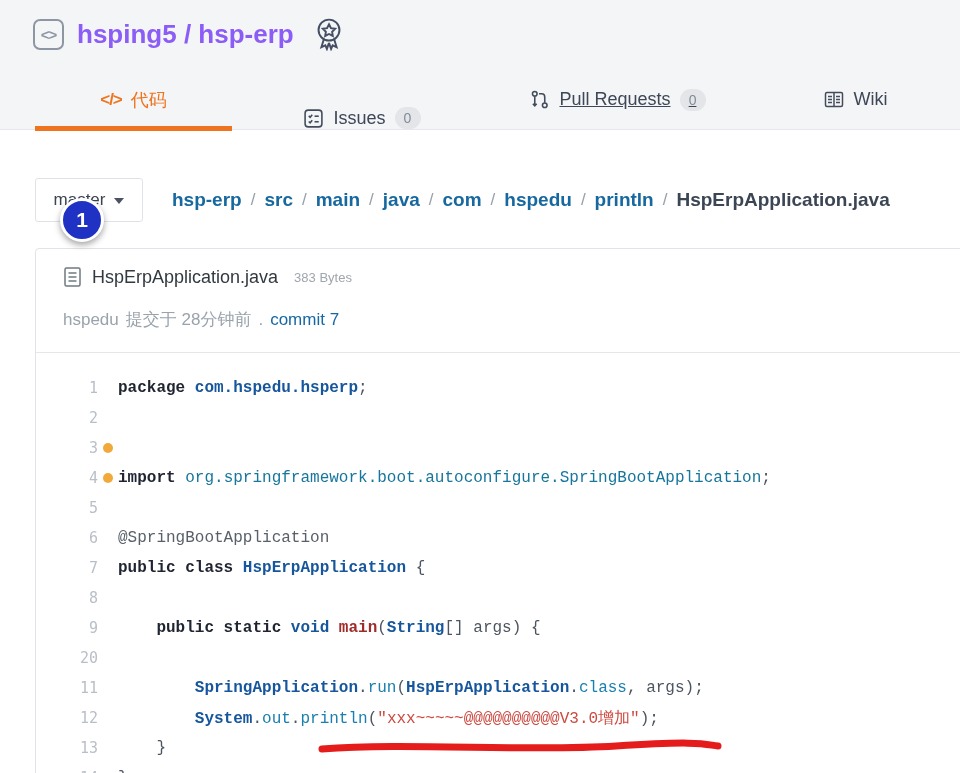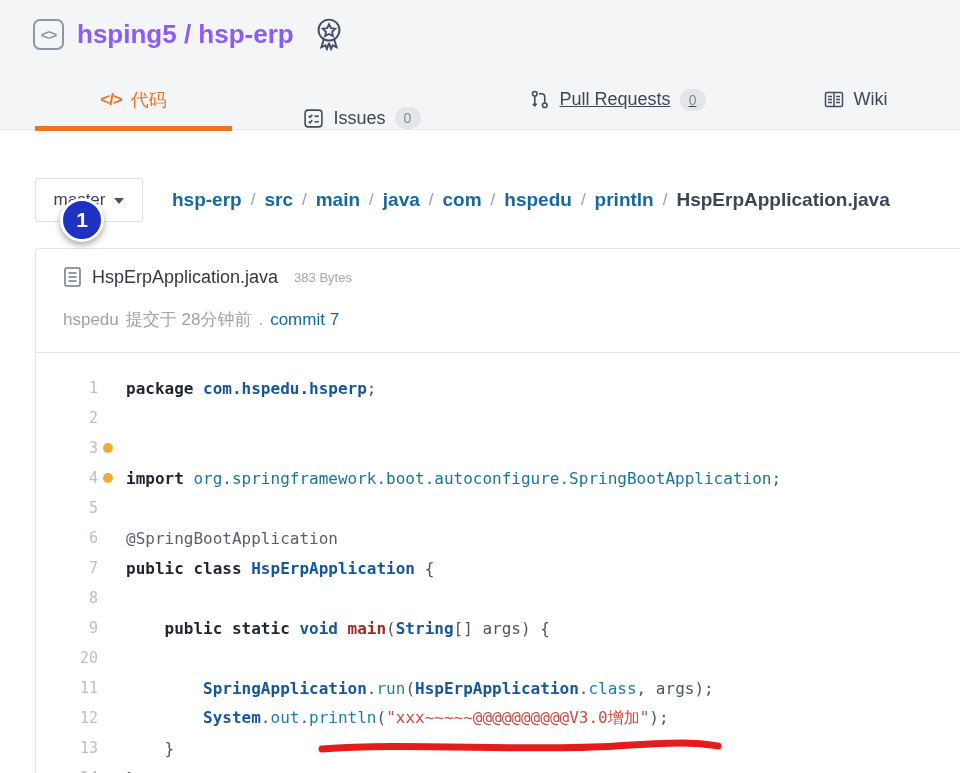--- a/index.html
+++ b/index.html
@@ -67,21 +67,21 @@
   .file-row1 { display:flex; align-items:center; gap:10px; }
   .file-name { font-size:18px; color:#32393f; }
   .file-size { font-size:13px; color:#a0a6ad; margin-left:6px; }
   .file-row2 { margin-top:20px; font-size:17px; color:#9aa3ac; display:flex; align-items:center; gap:7px; }
   .commit-link { color:#1668a5; cursor:pointer; }
 
   
   .code-area { position:relative; padding-top:20px; font-family:"DejaVu Sans Mono", monospace; font-size:16px; }
   .cl { position:relative; height:30px; display:flex; align-items:center; white-space:pre; }
   .ln { width:62px; flex:none; text-align:right; color:#b9bfc7; font-size:15px; font-family:"DejaVu Sans Mono", monospace; }
-  .ct { margin-left:28px; white-space:pre; }
+  .ct { margin-left:20px; white-space:pre;font-family:Liberation Mono, monospace; }
   .dot { position:absolute; left:67px; top:10px; width:10px; height:10px; border-radius:50%; background:#f2a93b; }
   .tk-kw  { color:#1f2430; font-weight:bold; }
   .tk-cls { color:#16569c; font-weight:bold; }
   .tk-path{ color:#17769c; }
   .tk-ann { color:#596069; }
   .tk-meth{ color:#1a7fae; }
   .tk-str { color:#cd4a42; }
   .tk-fn  { color:#a02c2a; font-weight:bold; }
   .tk-pun { color:#4d5560; }
 

